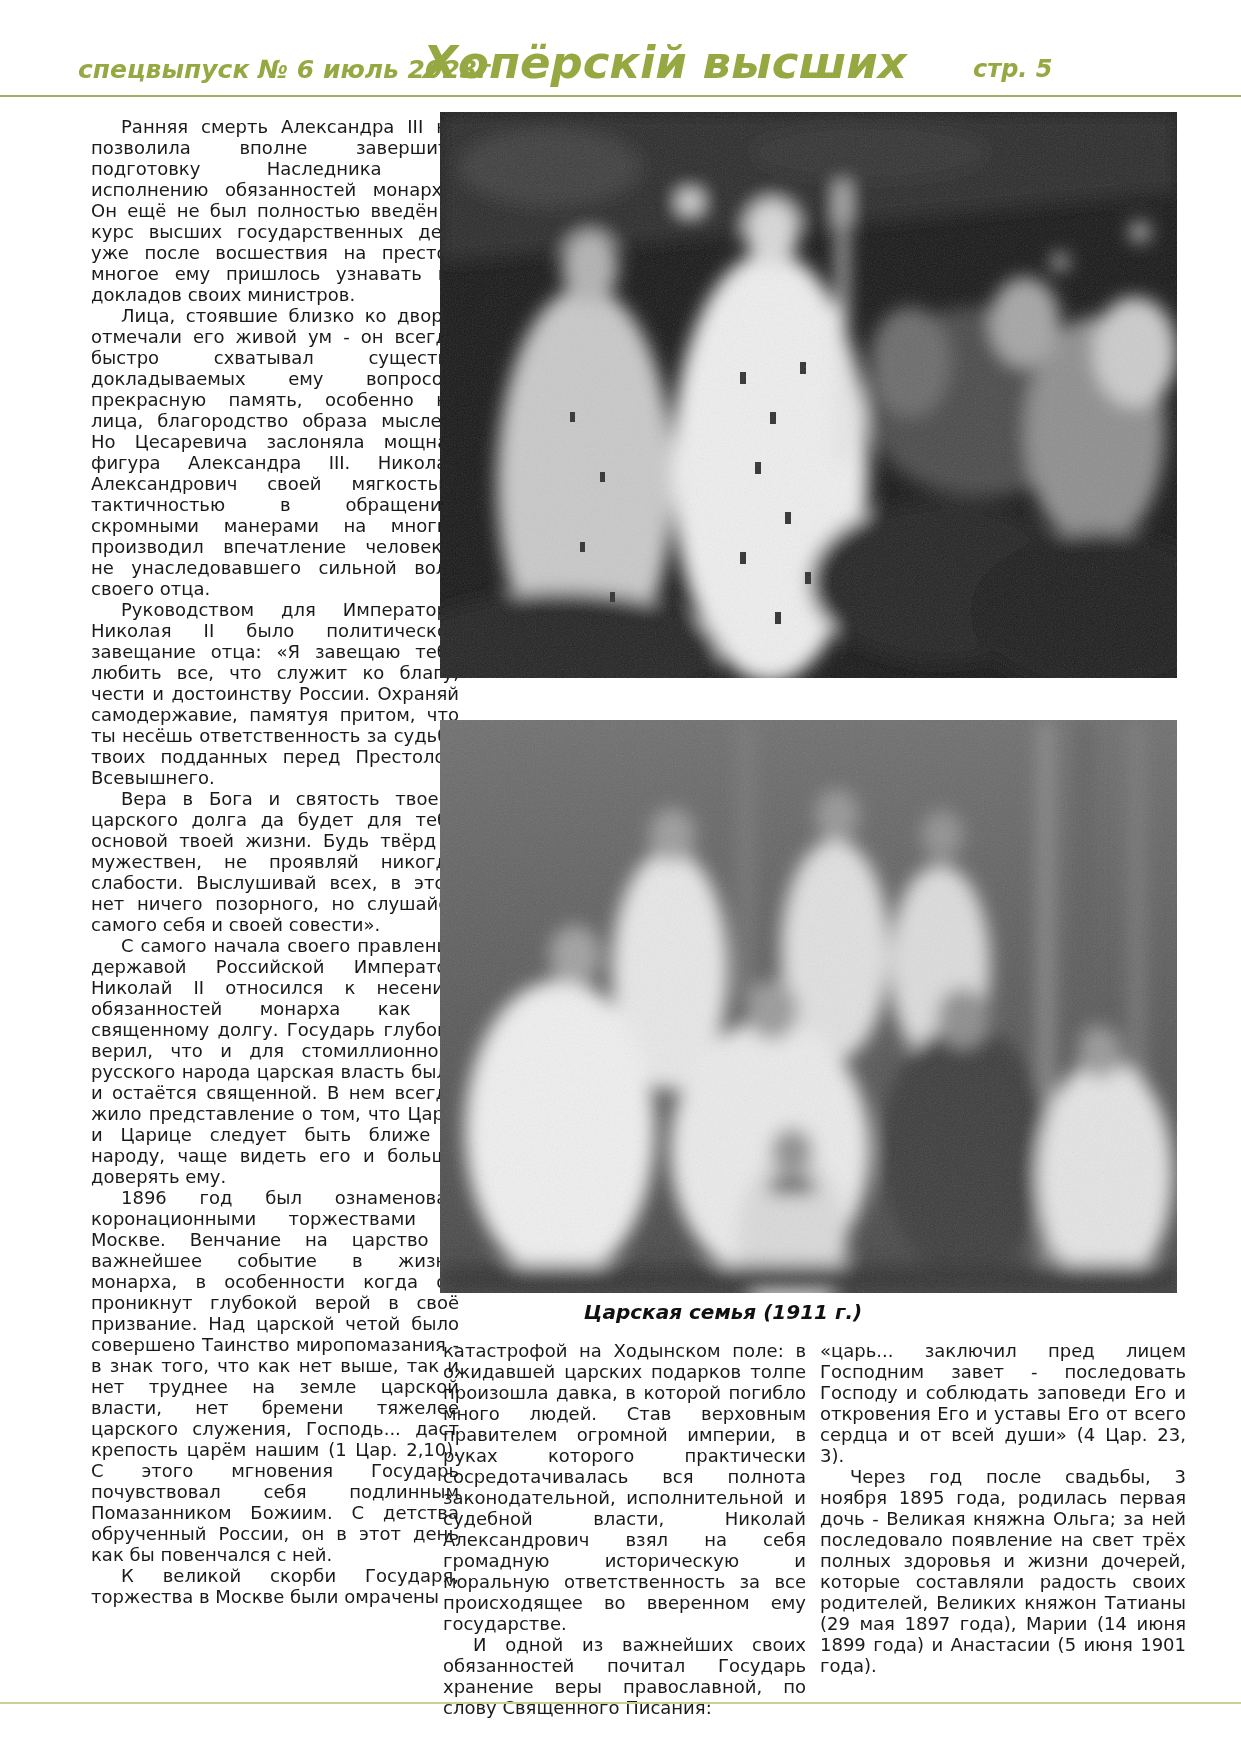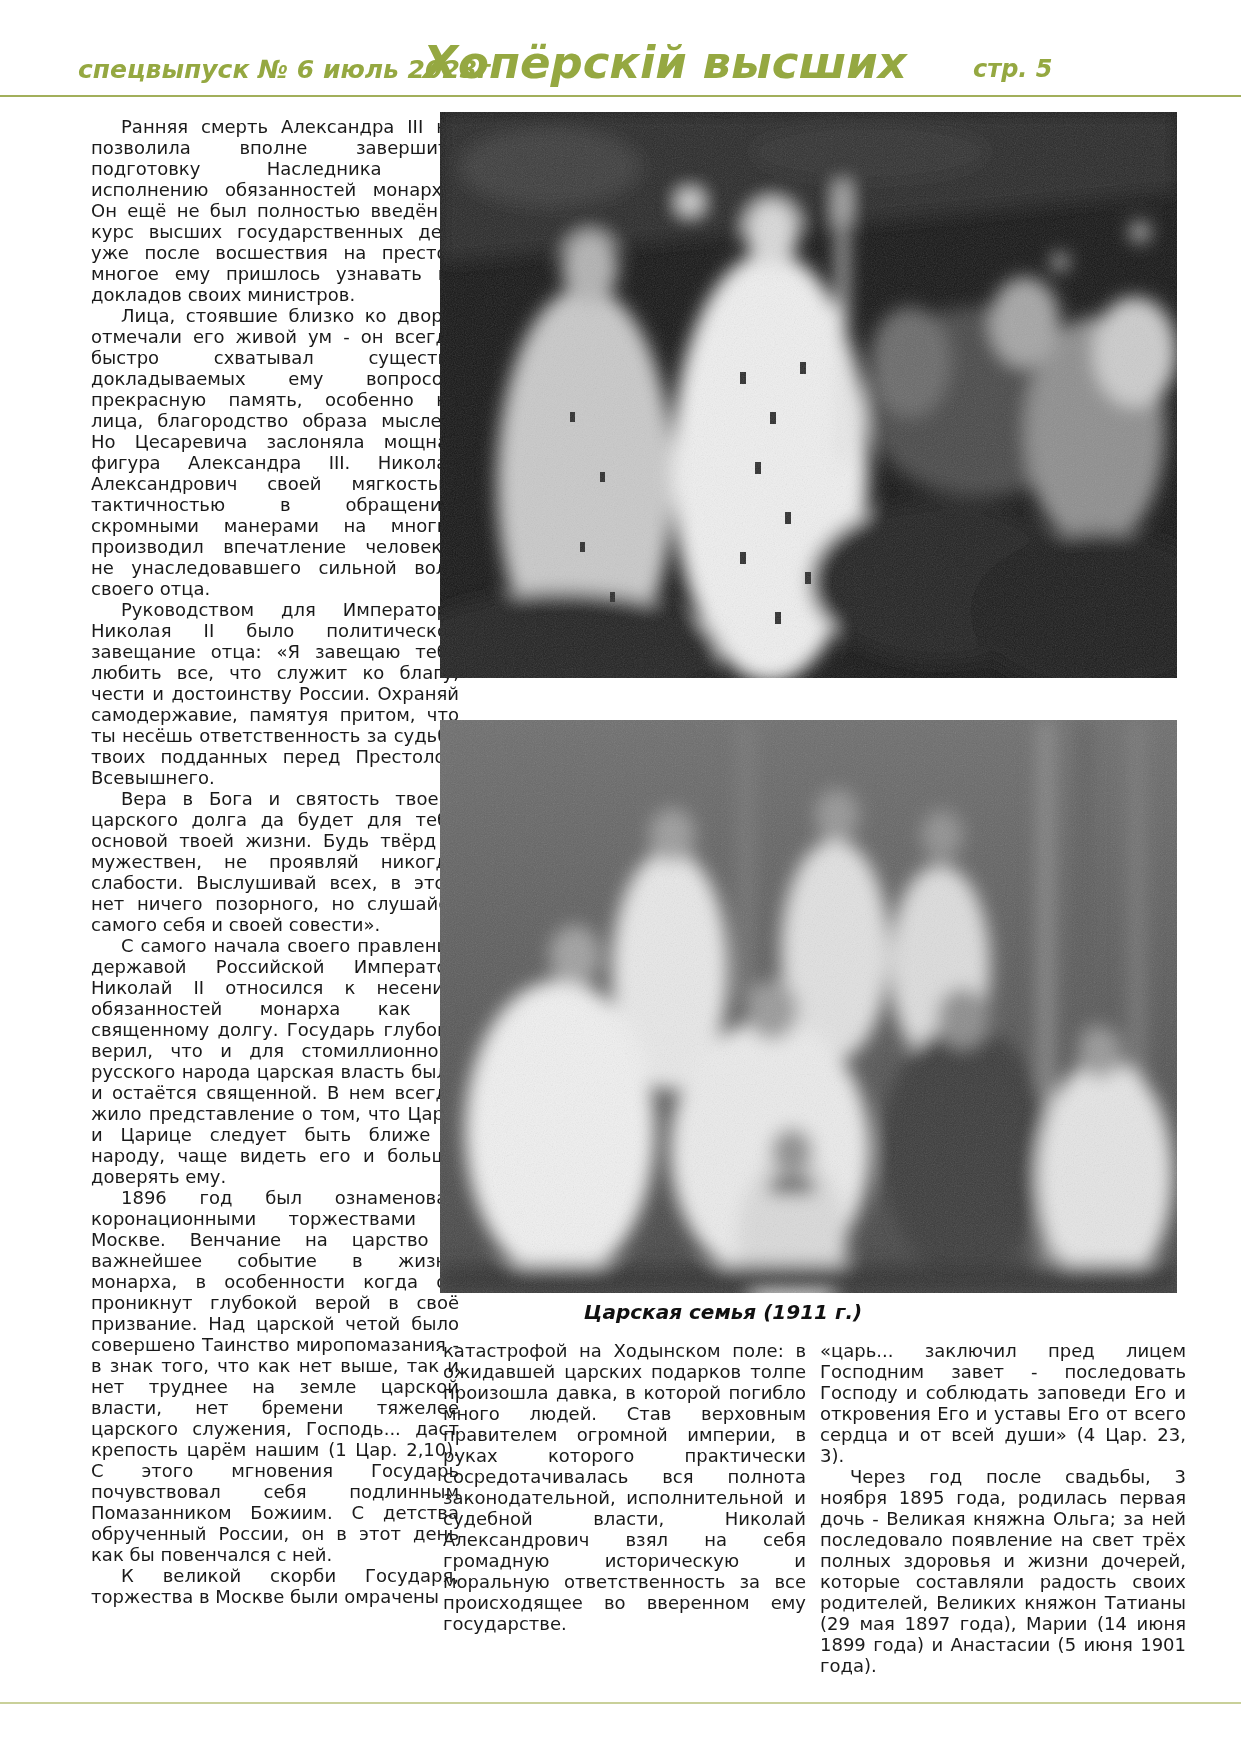--- a/index.html
+++ b/index.html
@@ -162,20 +162,21 @@
 
         <rect x="0" y="545" width="737" height="28" fill="#303030"></rect>
       </g>
       <rect width="737" height="573" filter="url(#grain2)" opacity="0.20"></rect>
     </svg>
   </div>
   <div class="caption" id="cap2">Царская семья (1911 г.)</div>
 
   <div class="col" id="col2">
     <p>катастрофой на Ходынском поле: в ожидавшей царских подарков толпе произошла давка, в которой погибло много людей. Став верховным правителем огромной империи, в руках которого практически сосредотачивалась вся полнота законодательной, исполнительной и судебной власти, Николай Александрович взял на себя громадную историческую и моральную ответственность за все происходящее во вверенном ему государстве.</p>
+    <p class="indent">И одной из важнейших своих обязанностей почитал Государь хранение веры православной, по слову Священного Писания:</p>
   </div>
 
   <div class="col" id="col3">
     <p>«царь... заключил пред лицем Господним завет - последовать Господу и соблюдать заповеди Его и откровения Его и уставы Его от всего сердца и от всей души» (4 Цар. 23, 3).</p>
     <p class="indent">Через год после свадьбы, 3 ноября 1895 года, родилась первая дочь - Великая княжна Ольга; за ней последовало появление на свет трёх полных здоровья и жизни дочерей, которые составляли радость своих родителей, Великих княжон Татианы (29 мая 1897 года), Марии (14 июня 1899 года) и Анастасии (5 июня 1901 года).</p>
   </div>
 
   <div class="rule rule-bottom"></div>
 
 </div>

